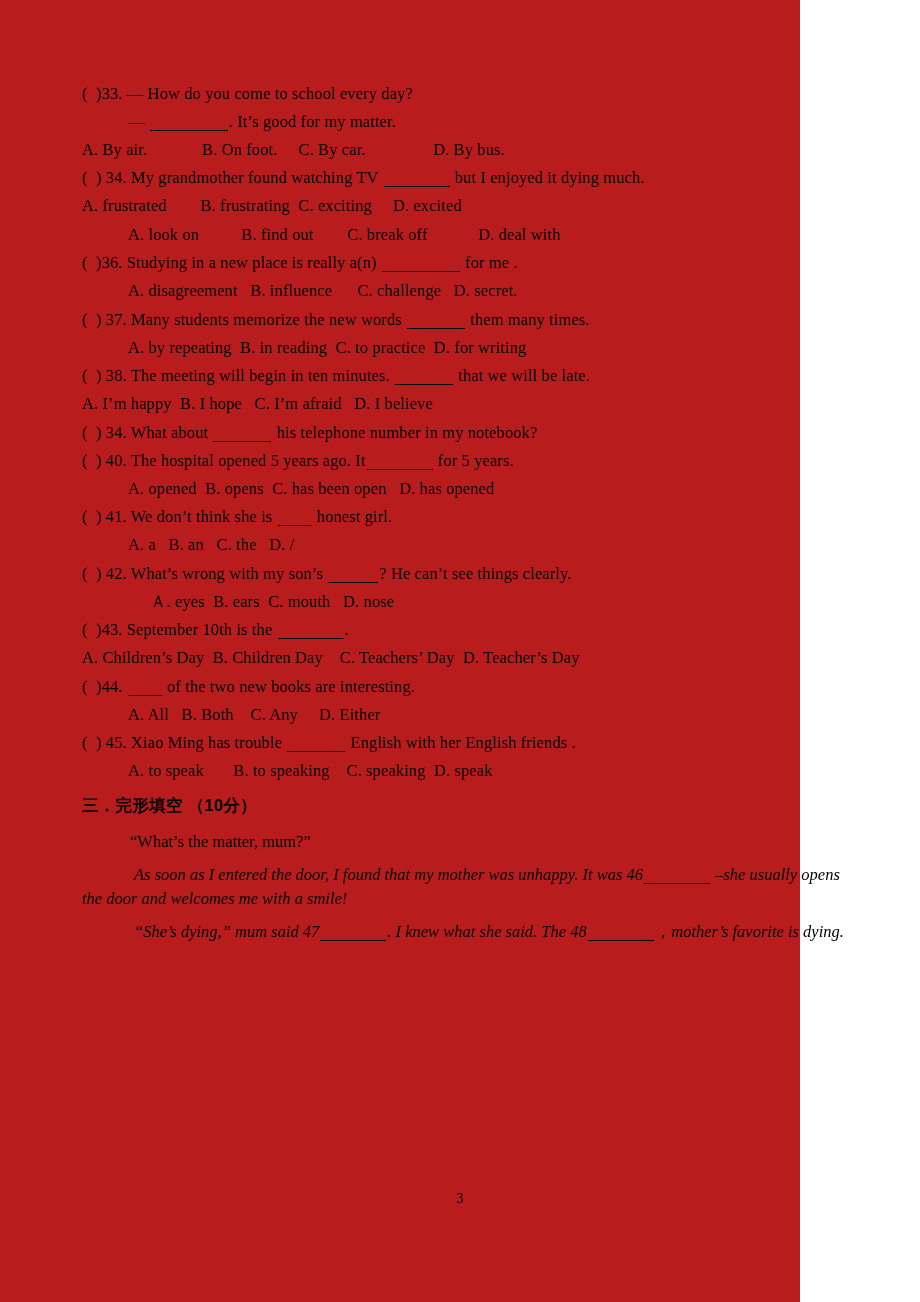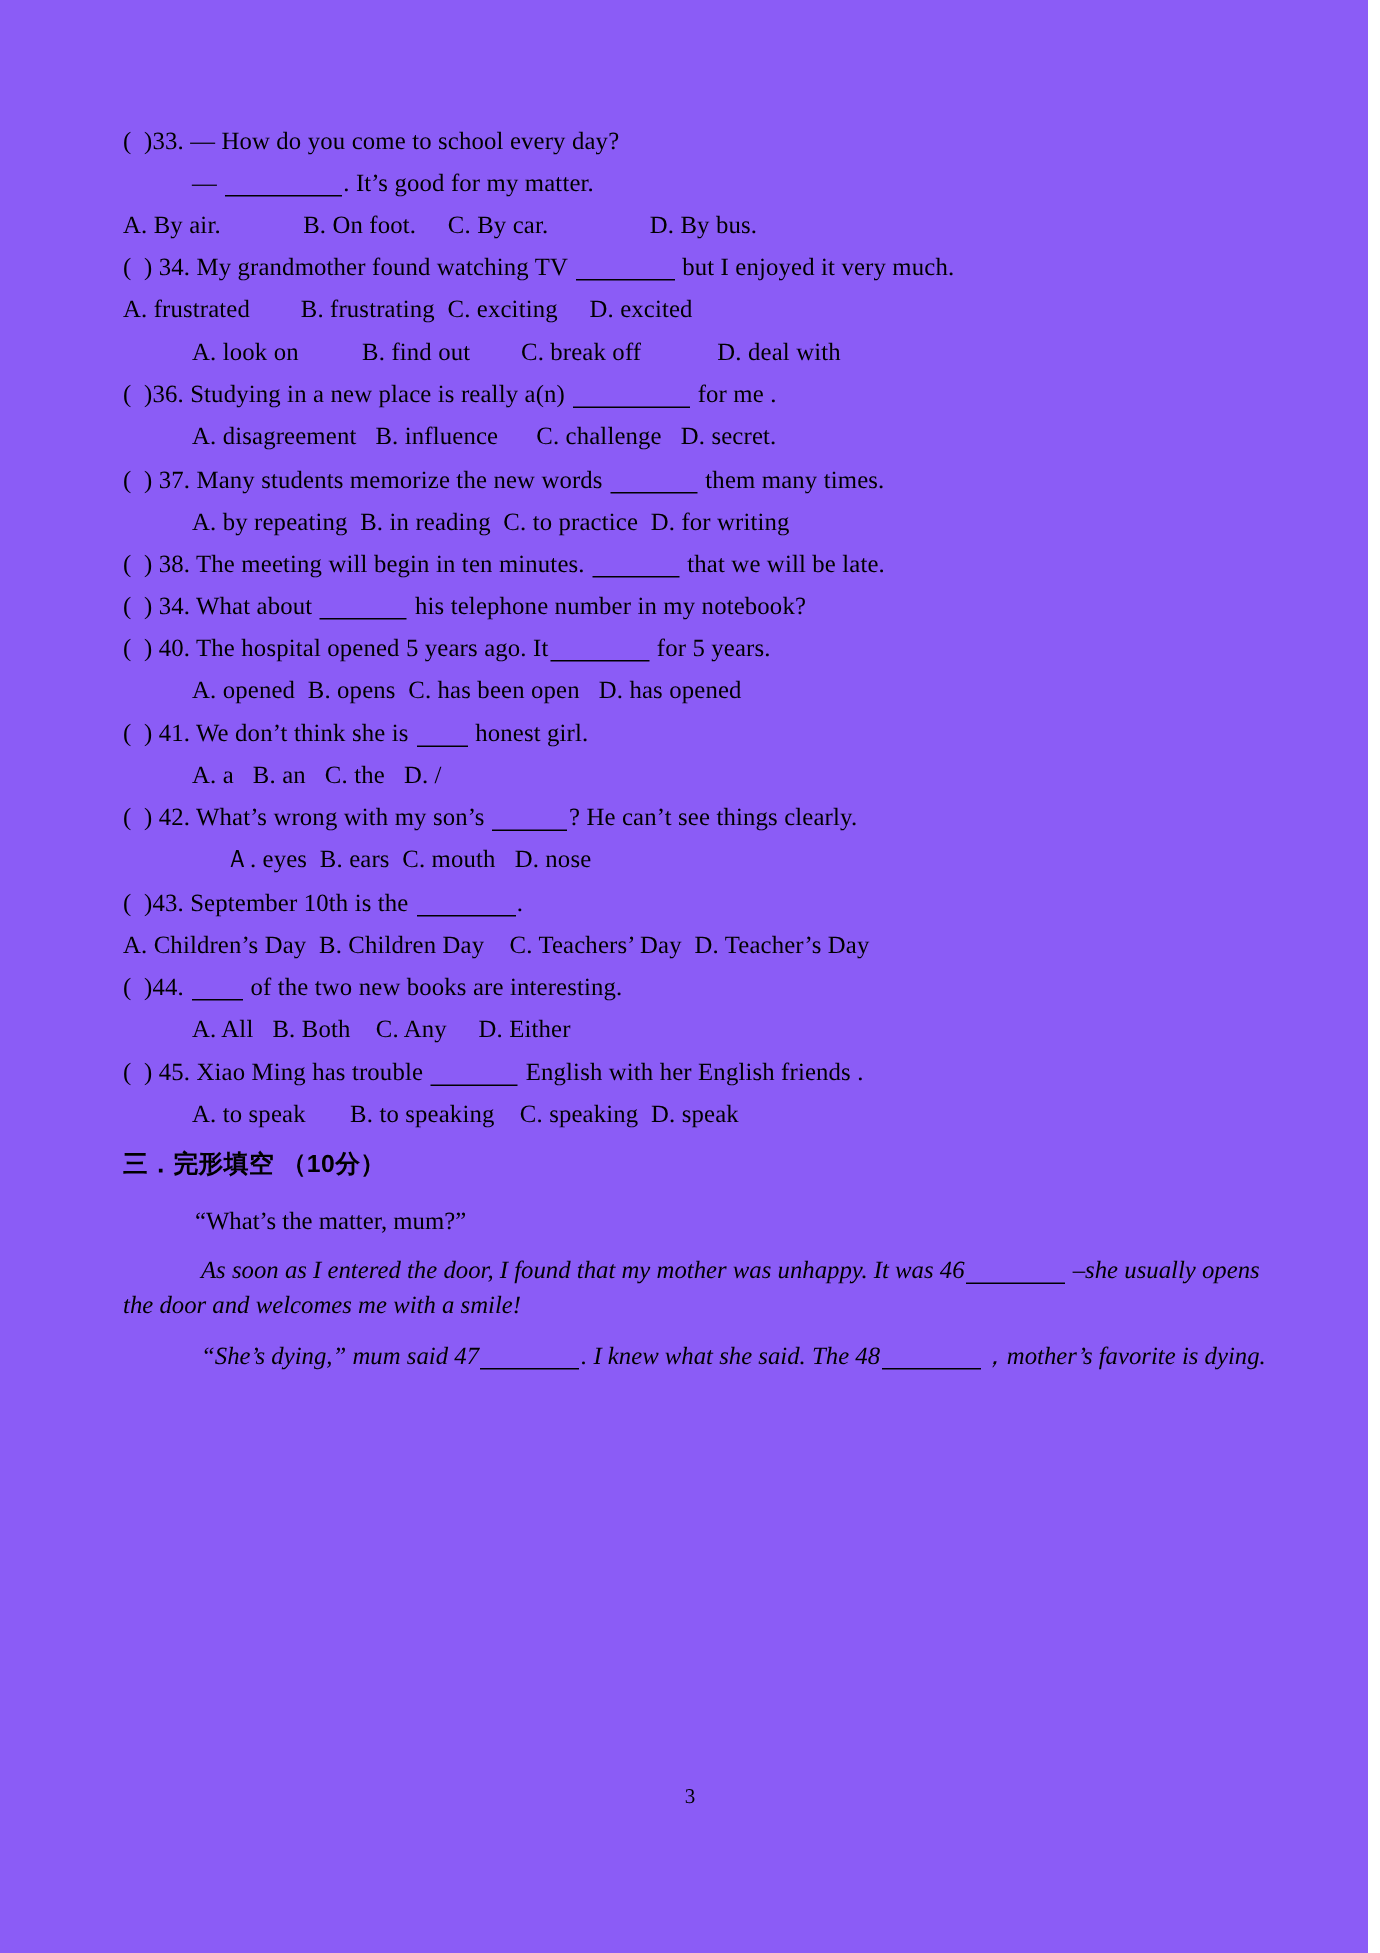--- a/index.html
+++ b/index.html
@@ -13,23 +13,23 @@
     height: 1302px;
     position: relative;
     font-family: "Liberation Serif", "DejaVu Serif", serif;
     color: #000000;
     overflow: hidden;
   }
   .page {
     position: absolute;
     left: 0;
     top: 0;
-    width: 912px;
+    width: 800px;
     height: 1302px;
-    background: #8b5cf6;
+    background: #b91c1c;
   }
   .content {
     position: absolute;
     left: 82px;
     top: 86px;
     width: 764px;
   }
 
   
   .qline {
@@ -116,40 +116,41 @@
 <div class="page">
   <div class="content">
 
     <div class="qblock">
       <div class="qline stem ind-none">(  )33. — How do you come to school every day?</div>
       <div class="qline sub ind-2"><span>— </span><span class="blank bl-xl"></span><span>. It’s good for my matter.</span></div>
       <div class="qline opts ind-3">A. By air.             B. On foot.     C. By car.                D. By bus.</div>
     </div>
 
     <div class="qblock">
-      <div class="qline stem ind-none"><span>(  ) 34. My grandmother found watching TV </span><span class="blank bl-l"></span><span> but I enjoyed it very much.</span></div>
+      <div class="qline stem ind-none"><span>(  ) 34. My grandmother found watching TV </span><span class="blank bl-l"></span><span> but I enjoyed it dying much.</span></div>
       <div class="qline opts ind-3">A. frustrated        B. frustrating  C. exciting     D. excited</div>
     </div>
 
     <div class="qblock">
       <div class="qline opts ind-4">A. look on          B. find out        C. break off            D. deal with</div>
     </div>
 
     <div class="qblock">
       <div class="qline stem ind-none"><span>(  )36. Studying in a new place is really a(n) </span><span class="blank bl-xl"></span><span> for me .</span></div>
       <div class="qline opts ind-4">A. disagreement   B. influence      C. challenge   D. secret.</div>
     </div>
 
     <div class="qblock">
       <div class="qline stem ind-none"><span>(  ) 37. Many students memorize the new words </span><span class="blank bl-m"></span><span> them many times.</span></div>
       <div class="qline opts ind-4">A. by repeating  B. in reading  C. to practice  D. for writing</div>
     </div>
 
     <div class="qblock">
       <div class="qline stem ind-none"><span>(  ) 38. The meeting will begin in ten minutes. </span><span class="blank bl-m"></span><span> that we will be late.</span></div>
+      <div class="qline opts ind-3">A. I’m happy  B. I hope   C. I’m afraid   D. I believe</div>
     </div>
 
     <div class="qblock">
       <div class="qline stem ind-none"><span>(  ) 34. What about </span><span class="blank bl-m"></span><span> his telephone number in my notebook?</span></div>
     </div>
 
     <div class="qblock">
       <div class="qline stem ind-none"><span>(  ) 40. The hospital opened 5 years ago. It</span><span class="blank bl-l"></span><span> for 5 years.</span></div>
       <div class="qline opts ind-4">A. opened  B. opens  C. has been open   D. has opened</div>
     </div>

